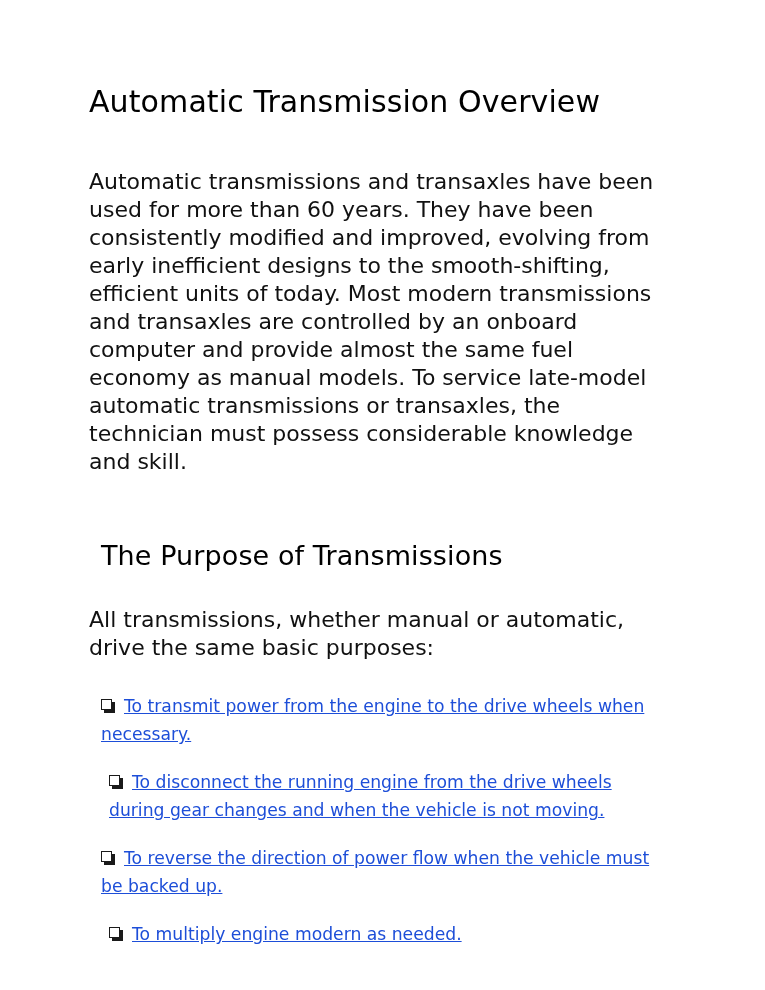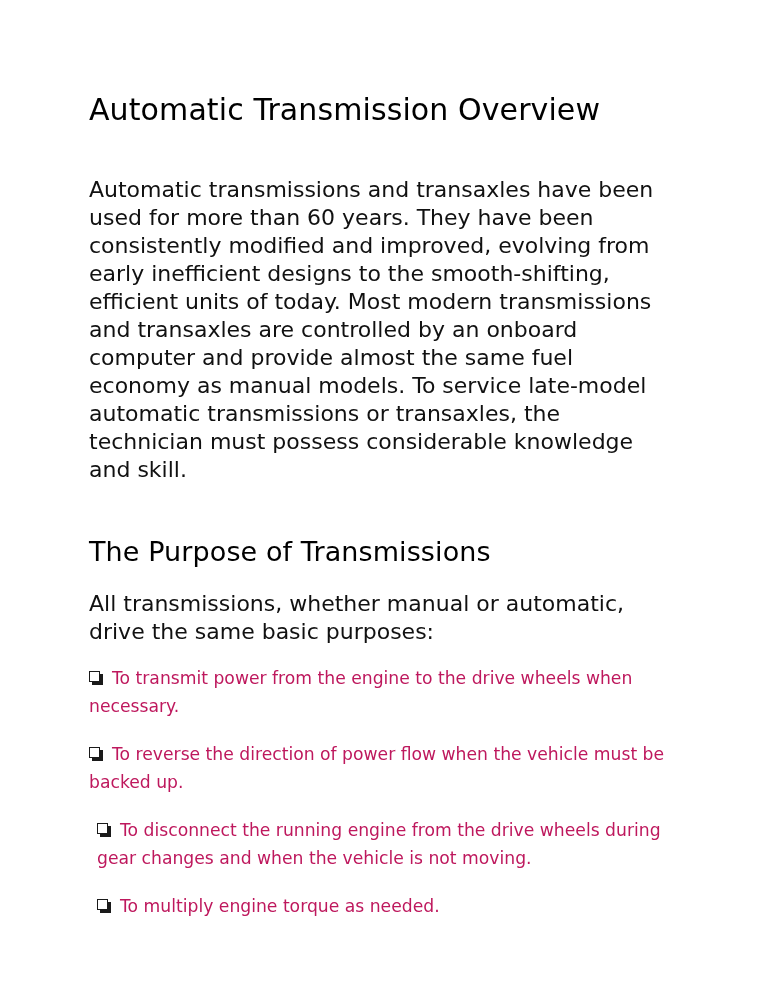--- a/index.html
+++ b/index.html
@@ -20,38 +20,38 @@
     width: 765px;
     height: 990px;
     background: #ffffff;
     box-sizing: border-box;
     padding: 0;
   }
 
   .content {
     position: absolute;
     left: 89px;
-    top: 92px;
+    top: 84px;
     width: 590px;
   }
 
   h1.doc-title {
     font-size: 30px;
     font-weight: 400;
     line-height: 1.2;
     margin: 0 0 0 0;
     letter-spacing: 0.1px;
     color: #000000;
   }
 
   h2.section-title {
     font-size: 27px;
     font-weight: 400;
     line-height: 1.2;
-    margin: 0;
+    margin: 12px;
     letter-spacing: 0.1px;
     color: #000000;
   }
 
   p.body-text {
     font-size: 22px;
     font-weight: 400;
     line-height: 28px;
     margin: 0;
     color: #111111;
@@ -66,23 +66,24 @@
   ul.purpose-list {
     list-style: none;
     margin: 0;
     padding: 0;
   }
 
   li.purpose-item {
     position: relative;
     font-size: 17.2px;
     line-height: 28px;
-    color: #be185d;
-    margin: 0;
+    color: #1d4ed8;
+    margin: 12px;
     padding: 0;
+    text-decoration: underline;
   }
   li.purpose-item + li.purpose-item {
     margin-top: 20px;
   }
 
   li.purpose-item.indented {
     padding-left: 8px;
   }
 
   .bullet-glyph {
@@ -138,34 +139,34 @@
 
     <div class="spacer-after-lead"></div>
 
     <ul class="purpose-list">
       <li class="purpose-item">
         <span class="bullet-glyph">
           <span class="sq-shadow"></span>
           <span class="sq-face"></span>
         </span><span class="item-text">To transmit power from the engine to the drive wheels when necessary.</span>
       </li>
+      <li class="purpose-item indented">
+        <span class="bullet-glyph">
+          <span class="sq-shadow"></span>
+          <span class="sq-face"></span>
+        </span><span class="item-text">To disconnect the running engine from the drive wheels during gear changes and when the vehicle is not moving.</span>
+      </li>
       <li class="purpose-item">
         <span class="bullet-glyph">
           <span class="sq-shadow"></span>
           <span class="sq-face"></span>
         </span><span class="item-text">To reverse the direction of power flow when the vehicle must be backed up.</span>
       </li>
       <li class="purpose-item indented">
         <span class="bullet-glyph">
           <span class="sq-shadow"></span>
           <span class="sq-face"></span>
-        </span><span class="item-text">To disconnect the running engine from the drive wheels during gear changes and when the vehicle is not moving.</span>
-      </li>
-      <li class="purpose-item indented">
-        <span class="bullet-glyph">
-          <span class="sq-shadow"></span>
-          <span class="sq-face"></span>
-        </span><span class="item-text">To multiply engine torque as needed.</span>
+        </span><span class="item-text">To multiply engine modern as needed.</span>
       </li>
     </ul>
 
   </div>
 </div>
 
 </body></html>

